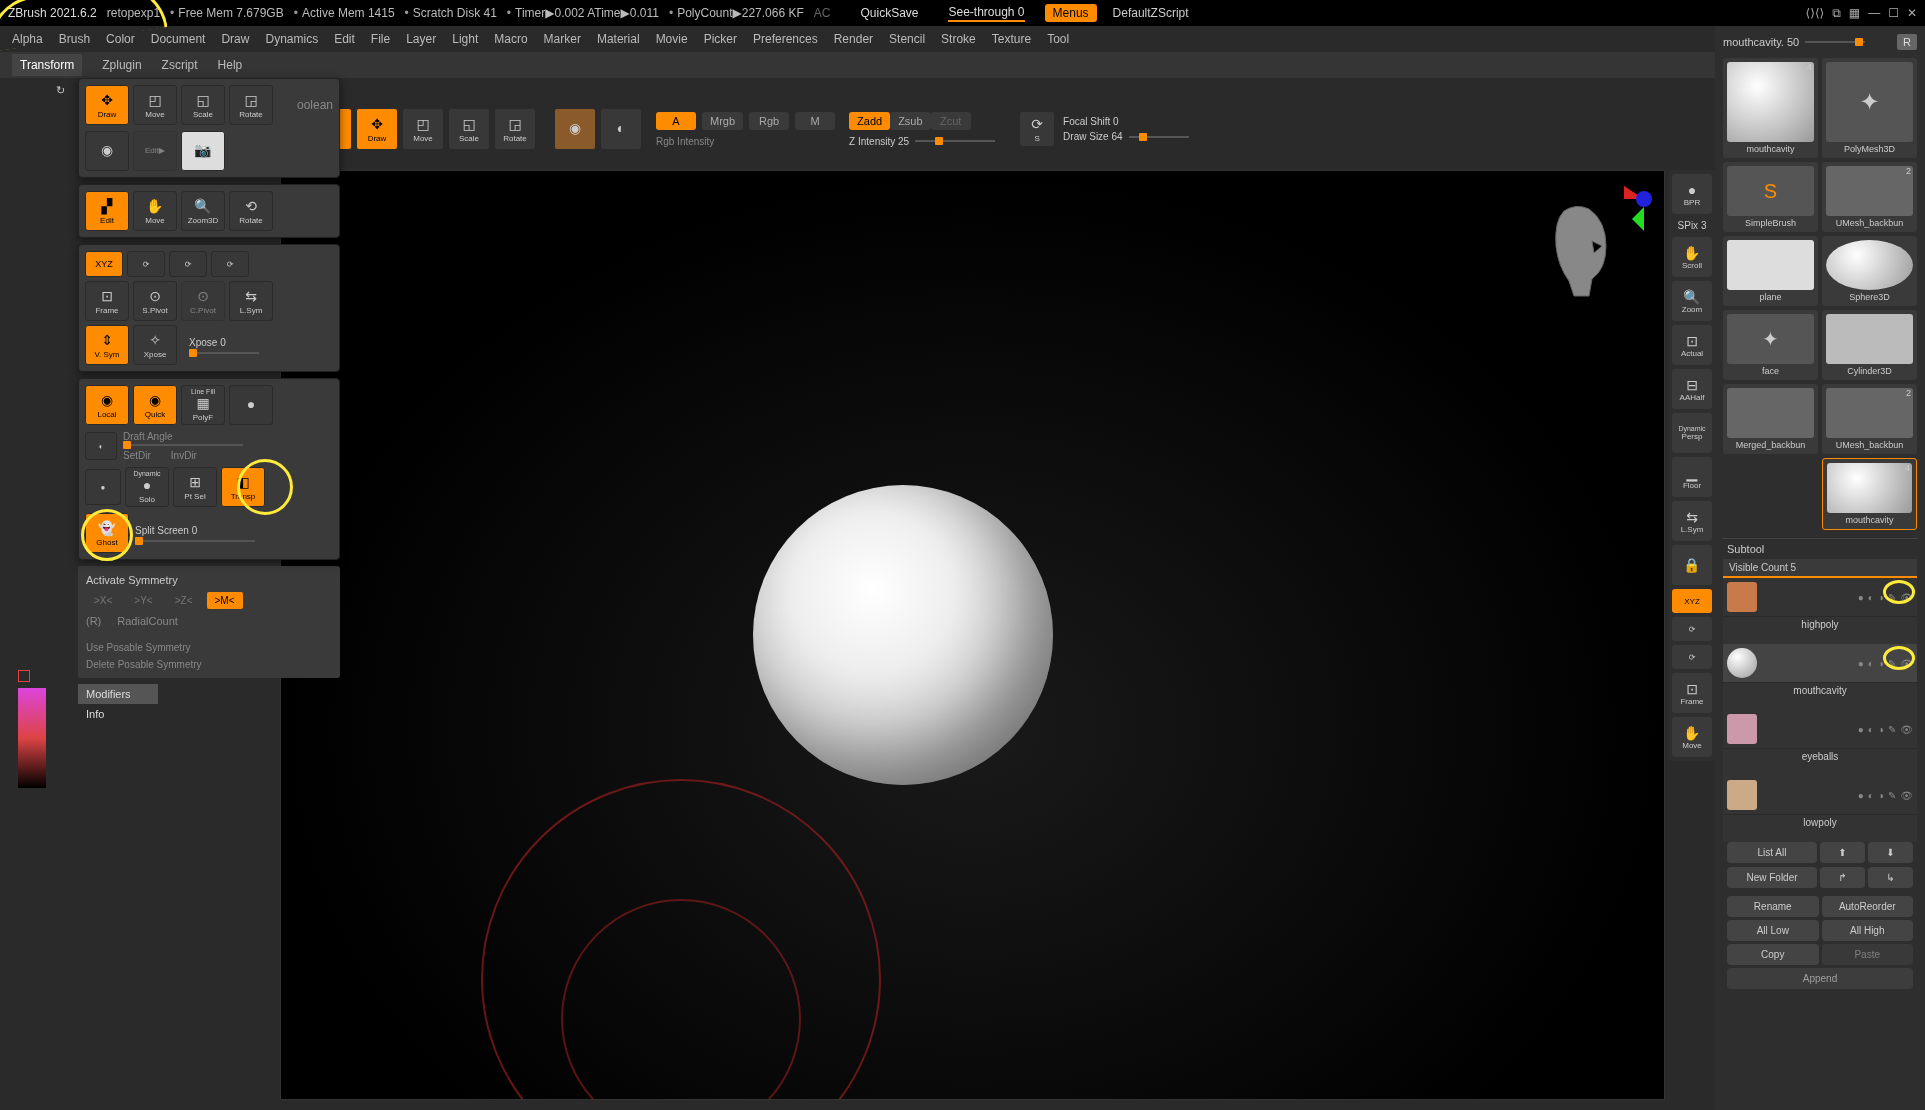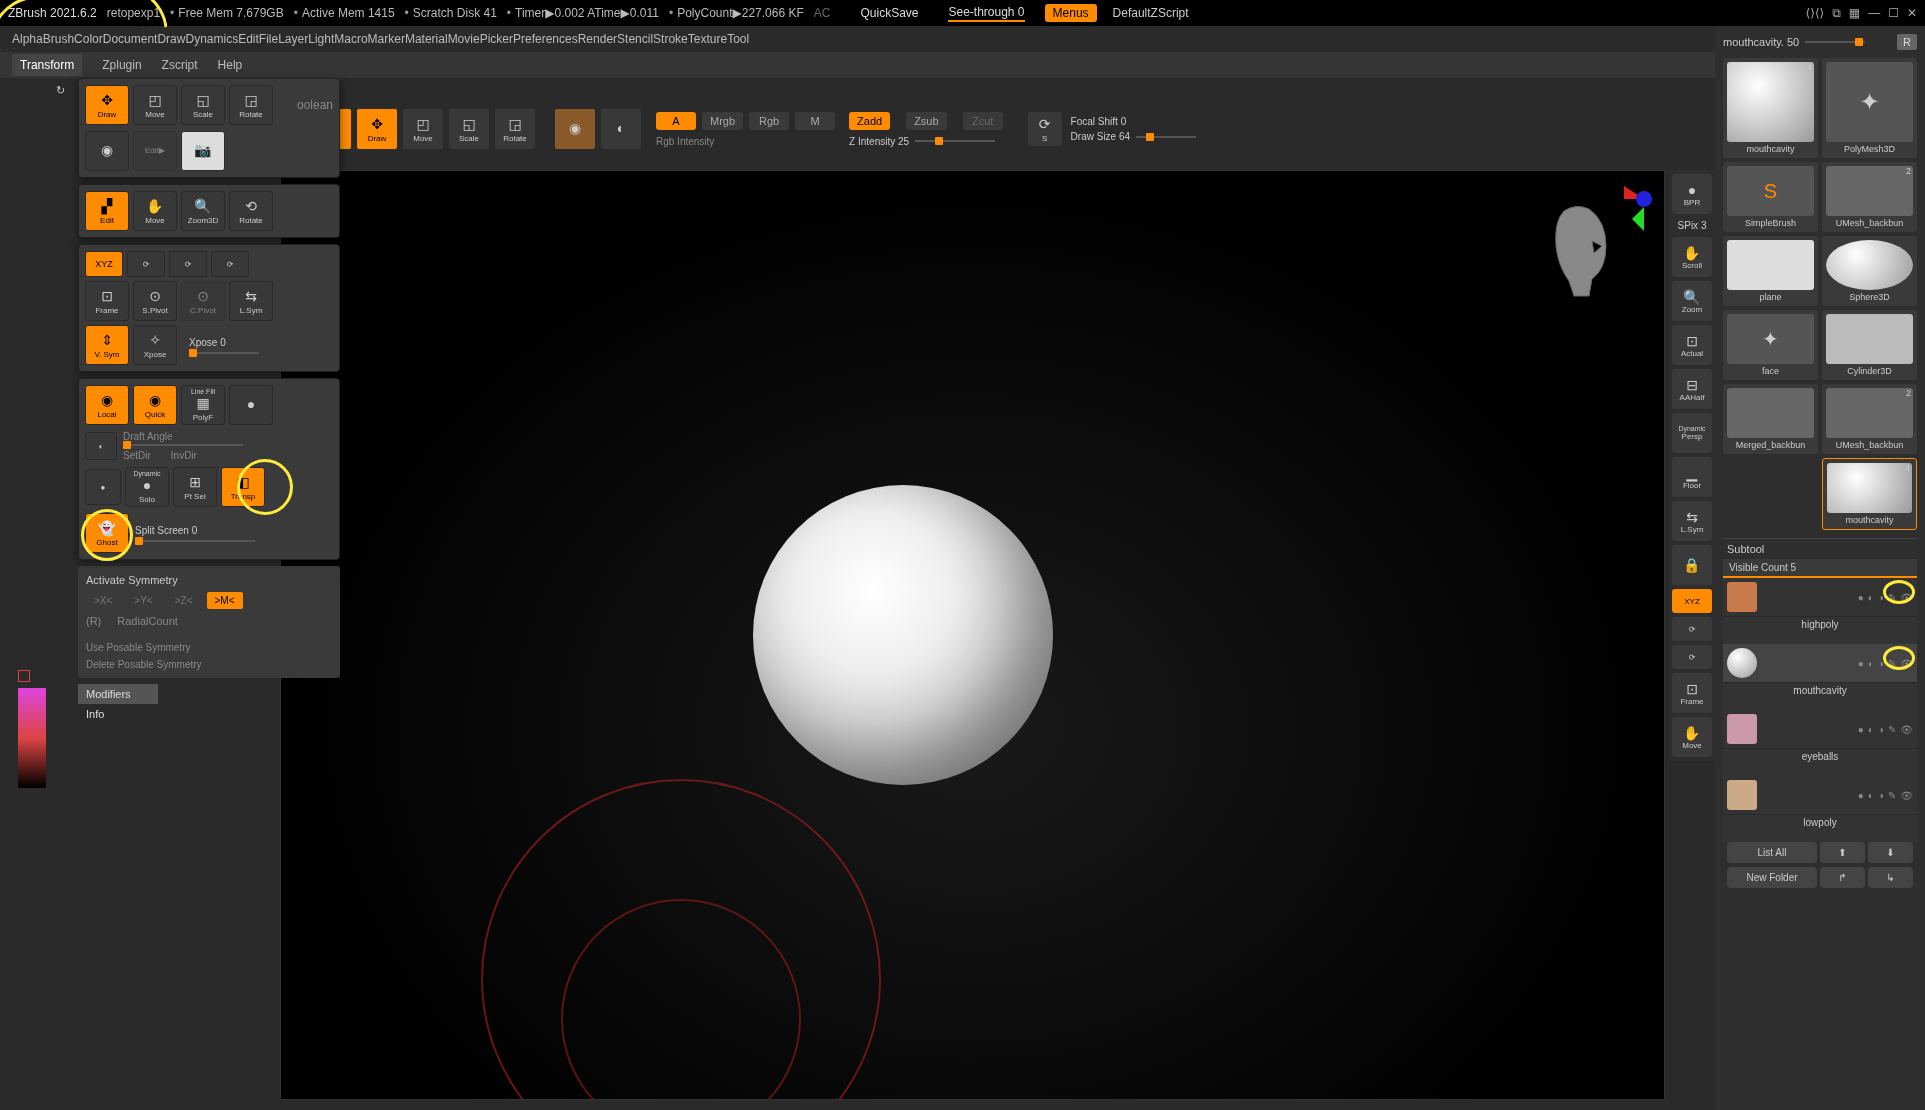--- a/index.html
+++ b/index.html
@@ -16,21 +16,21 @@
   .titlebar .menus-btn { background: #ff8c00; color: #000; padding: 2px 8px; border-radius: 3px; margin-left: 10px; }
   .titlebar .default-zscript { color: #ccc; margin-left: 6px; }
   .titlebar .right-icons { margin-left: auto; display: flex; gap: 8px; align-items: center; color: #aaa; }
   .titlebar .right-icons span { cursor: pointer; }
   
   
   .yellow-circle { position: absolute; border: 3px solid #ffeb3b; border-radius: 50%; pointer-events: none; z-index: 1000; }
   .yellow-arc { position: absolute; width: 180px; height: 50px; border: 3px solid #ffeb3b; border-bottom: none; border-radius: 90px 90px 0 0; top: -10px; left: -15px; transform: rotate(-8deg); z-index: 1000; pointer-events: none; }
   
   
-  .menubar { background: #2a2a2a; height: 26px; display: flex; align-items: center; padding: 12px 12px; gap: 0; font-size: 12px; color: #bbb; }
+  .menubar { background: #2a2a2a; height: 26px; display: flex; align-items: center; padding: 12px 12px; gap: 16px; font-size: 12px; color: #bbb; }
   .menubar span { cursor: pointer; }
   
   
   .menubar2 { background: #353535; height: 26px; display: flex; align-items: center; padding: 0 12px; gap: 20px; font-size: 12px; color: #bbb; }
   .menubar2 .active { color: #fff; background: #444; padding: 4px 8px; }
   
   
   .floating-panels { position: absolute; left: 50px; top: 78px; z-index: 50; }
   
   .panel { background: #3a3a3a; border: 1px solid #222; border-radius: 4px; padding: 6px; margin-bottom: 6px; box-shadow: 0 2px 8px rgba(0,0,0,0.5); }
@@ -382,21 +382,21 @@
   <div style="display:flex;flex-direction:column;gap:6px;margin-left:10px">
     <div style="display:flex;gap:6px">
       <span class="mbtn orange">A</span>
       <span class="mbtn">Mrgb</span>
       <span class="mbtn">Rgb</span>
       <span class="mbtn">M</span>
     </div>
     <div style="color:#888;font-size:10px">Rgb Intensity</div>
   </div>
   <div style="display:flex;flex-direction:column;gap:6px;margin-left:10px">
-    <div style="display:flex;gap:16px">
+    <div style="display:flex;gap:0">
       <span class="mbtn orange">Zadd</span>
       <span class="mbtn">Zsub</span>
       <span class="mbtn" style="color:#666">Zcut</span>
     </div>
     <div class="slider-row">
       <span style="color:#ccc;font-size:10px">Z Intensity 25</span>
       <div class="slider-track" style="width:80px">
           <div class="slider-handle" style="left:20px"></div>
         </div>
     </div>
@@ -616,17 +616,26 @@
     <div class="sbtn-row3">
       <div class="sbtn">List All</div>
       <div class="sbtn">⬆</div>
       <div class="sbtn">⬇</div>
     </div>
     <div class="sbtn-row3">
       <div class="sbtn">New Folder</div>
       <div class="sbtn">↱</div>
       <div class="sbtn">↳</div>
     </div>
+    <div class="subtool-btns">
+      <div class="sbtn">Rename</div>
+      <div class="sbtn">AutoReorder</div>
+      <div class="sbtn">All Low</div>
+      <div class="sbtn">All High</div>
+      <div class="sbtn">Copy</div>
+      <div class="sbtn" style="opacity:0.5">Paste</div>
+      <div class="sbtn wide" style="opacity:0.7">Append</div>
+    </div>
   </div>
 </div>
 
 <div style="position:absolute;left:18px;top:670px;width:12px;height:12px;border:1px solid #d44"></div>
 <div style="position:absolute;left:18px;top:688px;width:28px;height:100px;background:linear-gradient(#d4d,#d44,#000)"></div>
 
 </body></html>

